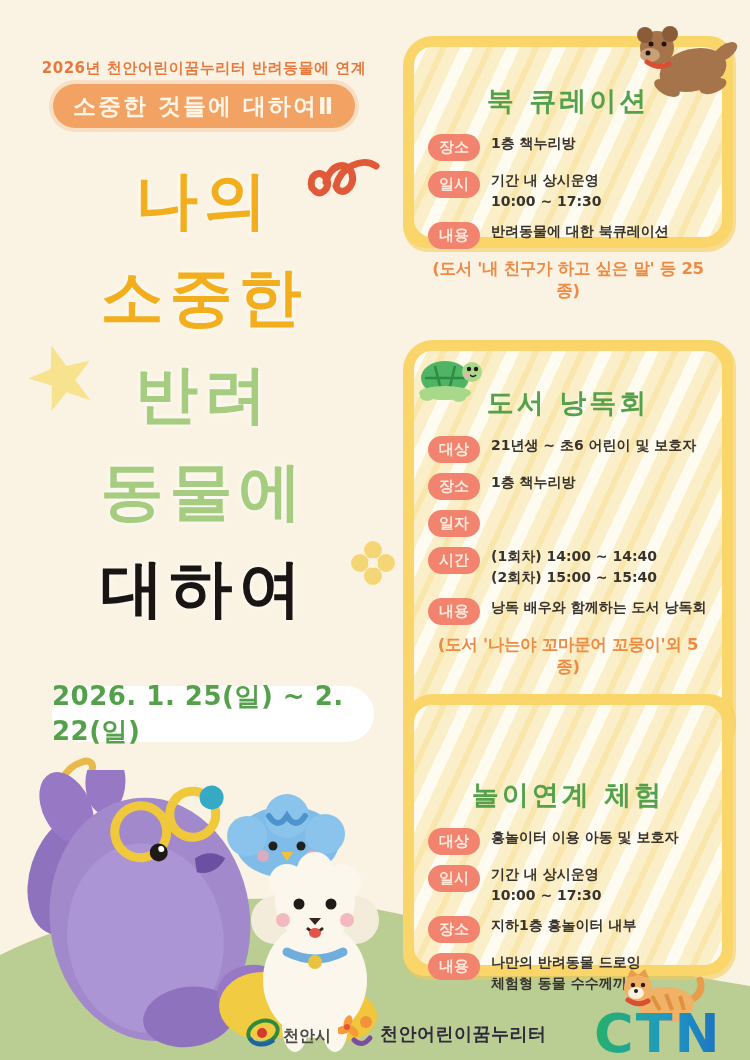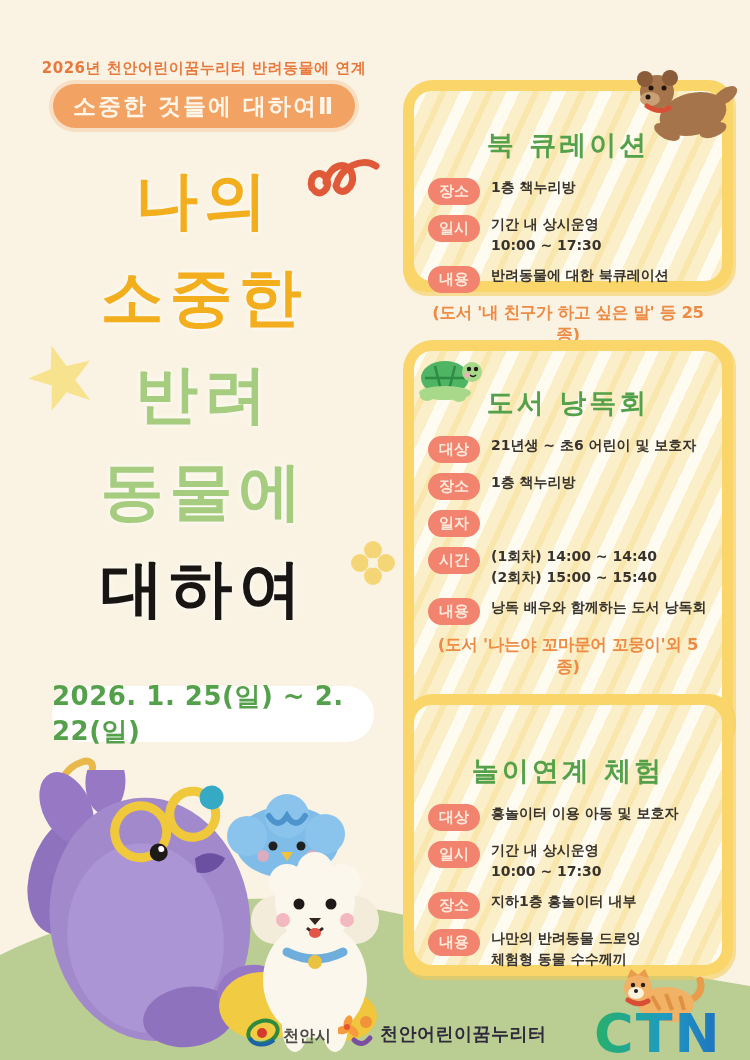--- a/index.html
+++ b/index.html
@@ -53,21 +53,21 @@
       rgba(255,255,255,0.75) 0px, rgba(255,255,255,0.75) 12px,
       rgba(255,255,255,0) 12px, rgba(255,255,255,0) 24px,
       rgba(246,214,120,0.35) 24px, rgba(246,214,120,0.35) 30px,
       rgba(255,255,255,0) 30px, rgba(255,255,255,0) 42px);
     padding:10px 14px 8px 14px;
   }
   .card-title{
     text-align:center; color:#55A04A; font-size:27px; font-weight:900;
     letter-spacing:3px; margin:0 0 14px 0;
   }
-  .mt1{padding-top:36px;} .mt2{padding-top:34px;} .mt3{padding-top:48px;}
+  .mt1{padding-top:36px;} .mt2{padding-top:34px;} .mt3{padding-top:72px;}
   .row{display:flex; align-items:flex-start; margin:0 0 9px 0;}
   .badge{
     flex:none; width:52px; height:27px; margin-right:11px; margin-top:1px;
     background:#F1836F; border-radius:15px;
     display:flex; align-items:center; justify-content:center;
     color:#FFE9DA; font-size:15px; font-weight:700;
   }
   .row-text{color:#38332C; font-size:14px; font-weight:700; line-height:1.5;}
   .note{
     text-align:center; color:#ED8A44; font-size:16.5px; font-weight:700;
@@ -173,21 +173,21 @@
       <ellipse cx="290" cy="163" rx="6" ry="5" fill="#E25548"></ellipse>
       <circle cx="258" cy="150" r="7" fill="#F2AEB8" opacity="0.85"></circle>
       <circle cx="322" cy="150" r="7" fill="#F2AEB8" opacity="0.85"></circle>
       <path d="M262,182 q28,14 56,0" fill="none" stroke="#6FAEDC" stroke-width="9" stroke-linecap="round"></path>
       <circle cx="290" cy="192" r="7" fill="#E9C23F"></circle>
       <ellipse cx="270" cy="256" rx="13" ry="26" fill="#FBF7EC"></ellipse>
       <ellipse cx="310" cy="256" rx="13" ry="26" fill="#FBF7EC"></ellipse>
     </g>
   </svg>
 
-  <div class="abs card" style="top:36px;height:212px;margin-top:44px;">
+  <div class="abs card" style="top:36px;height:212px;">
     <div class="card-inner mt1">
       <div class="card-title">북 큐레이션</div>
       <div class="row">
         <span class="badge">장소</span>
         <div class="row-text">
             <div>1층 책누리방</div>
           </div>
       </div>
       <div class="row">
         <span class="badge">일시</span>

